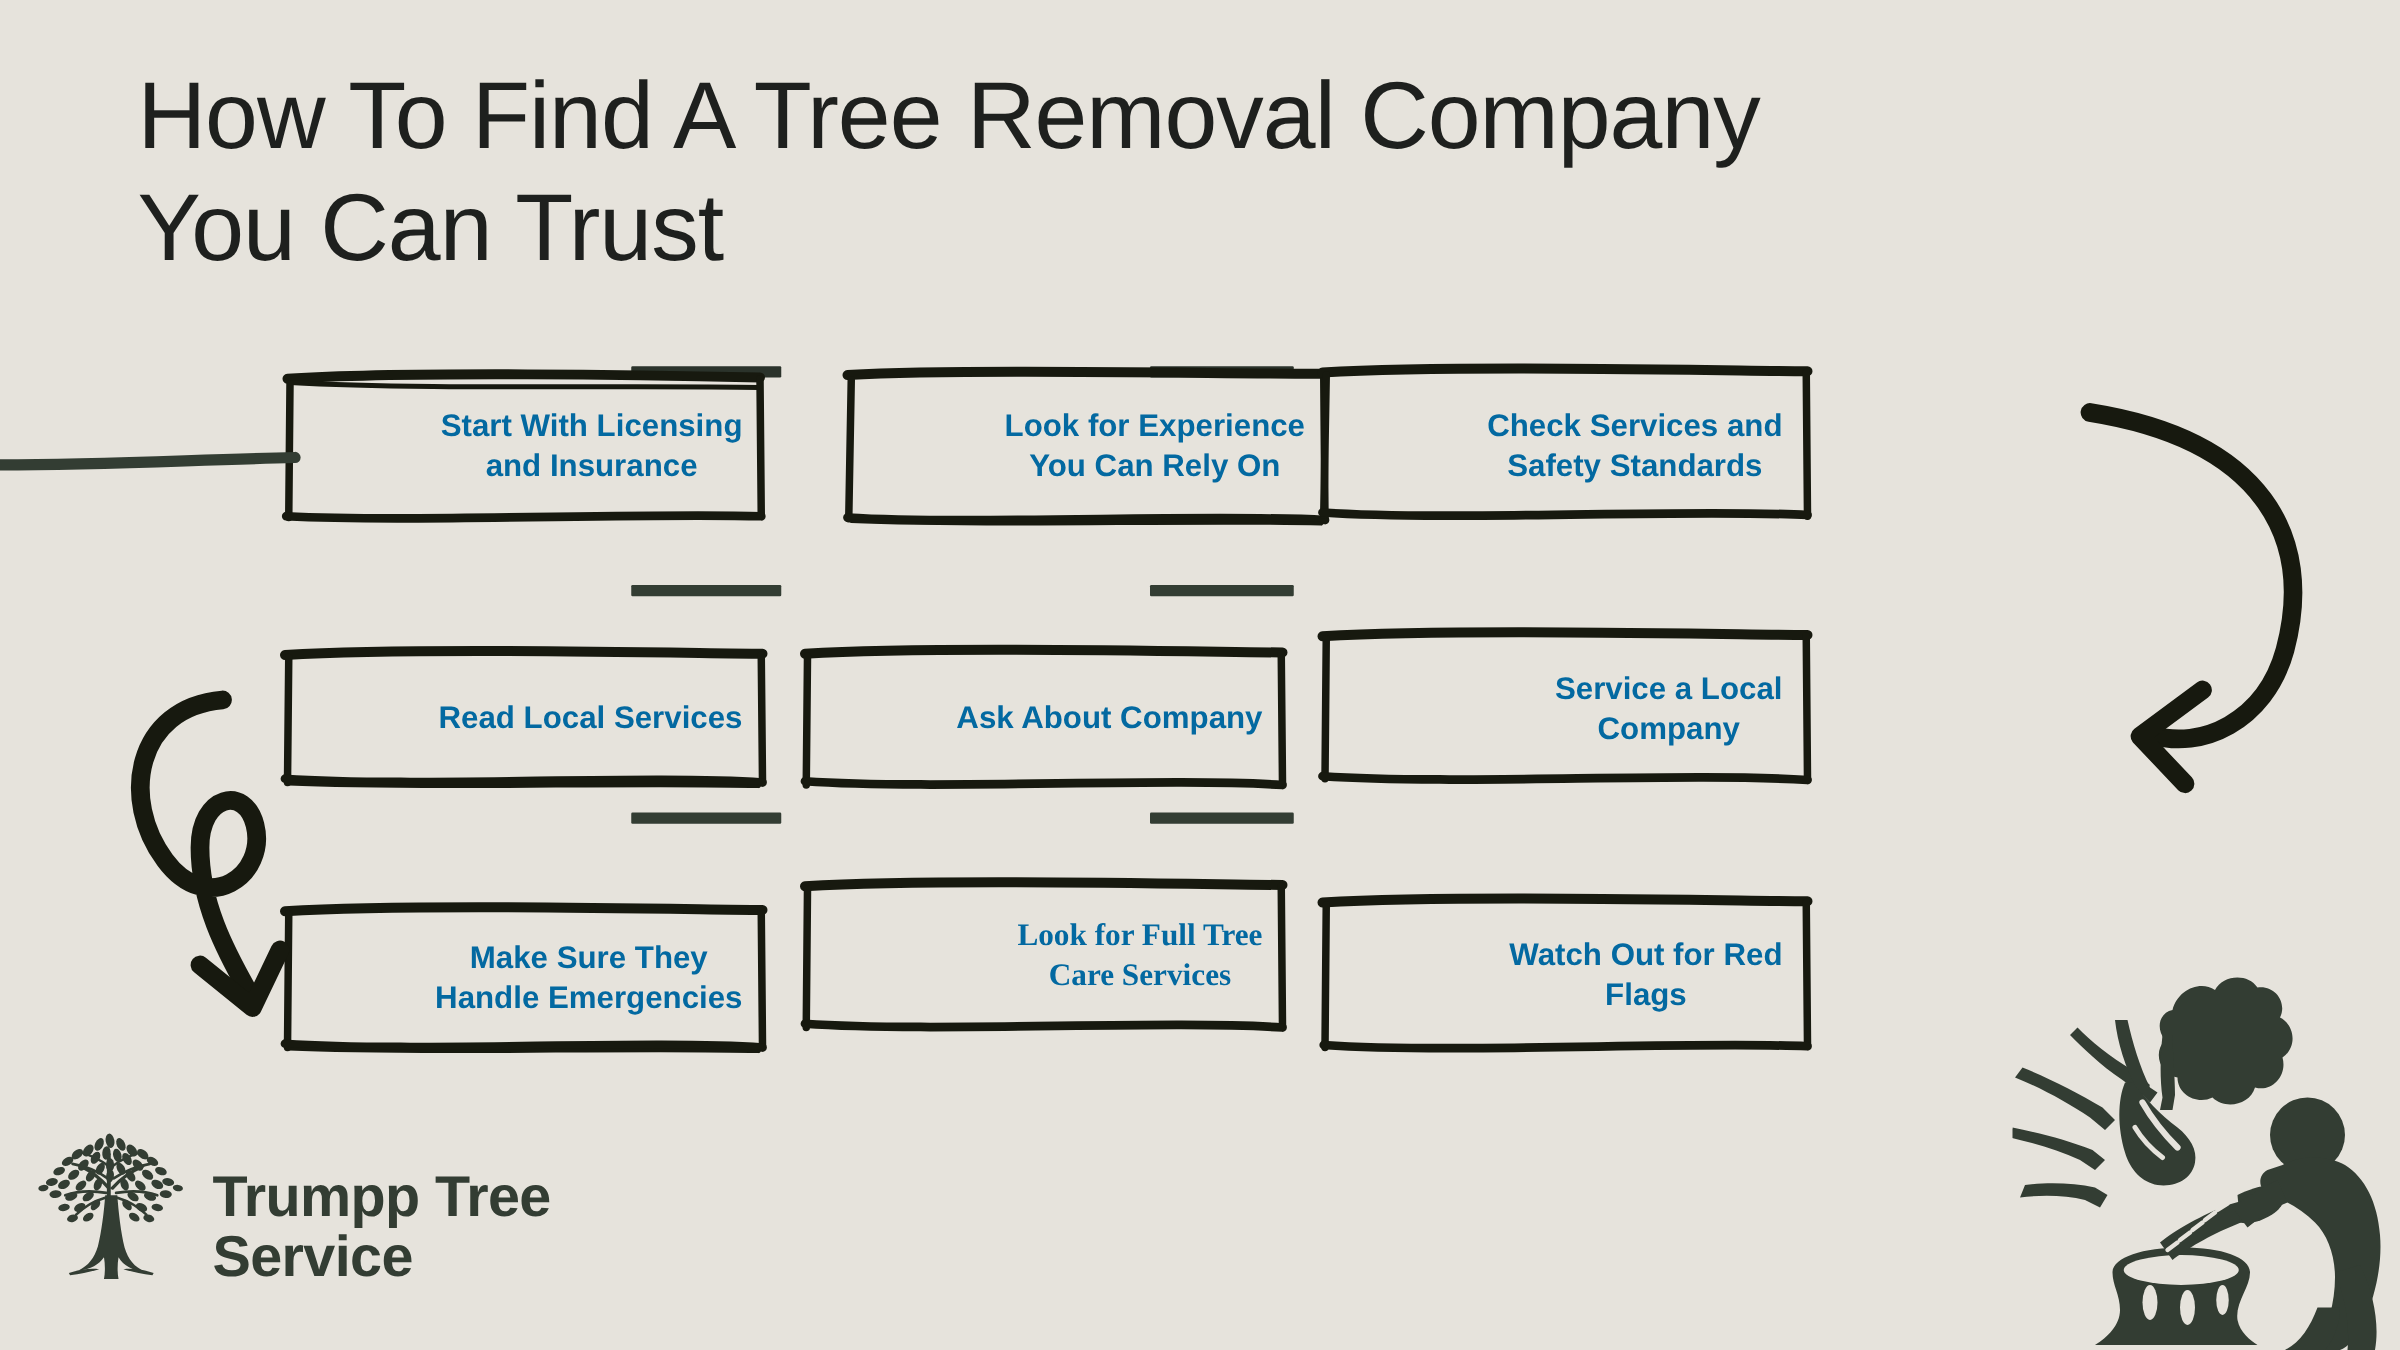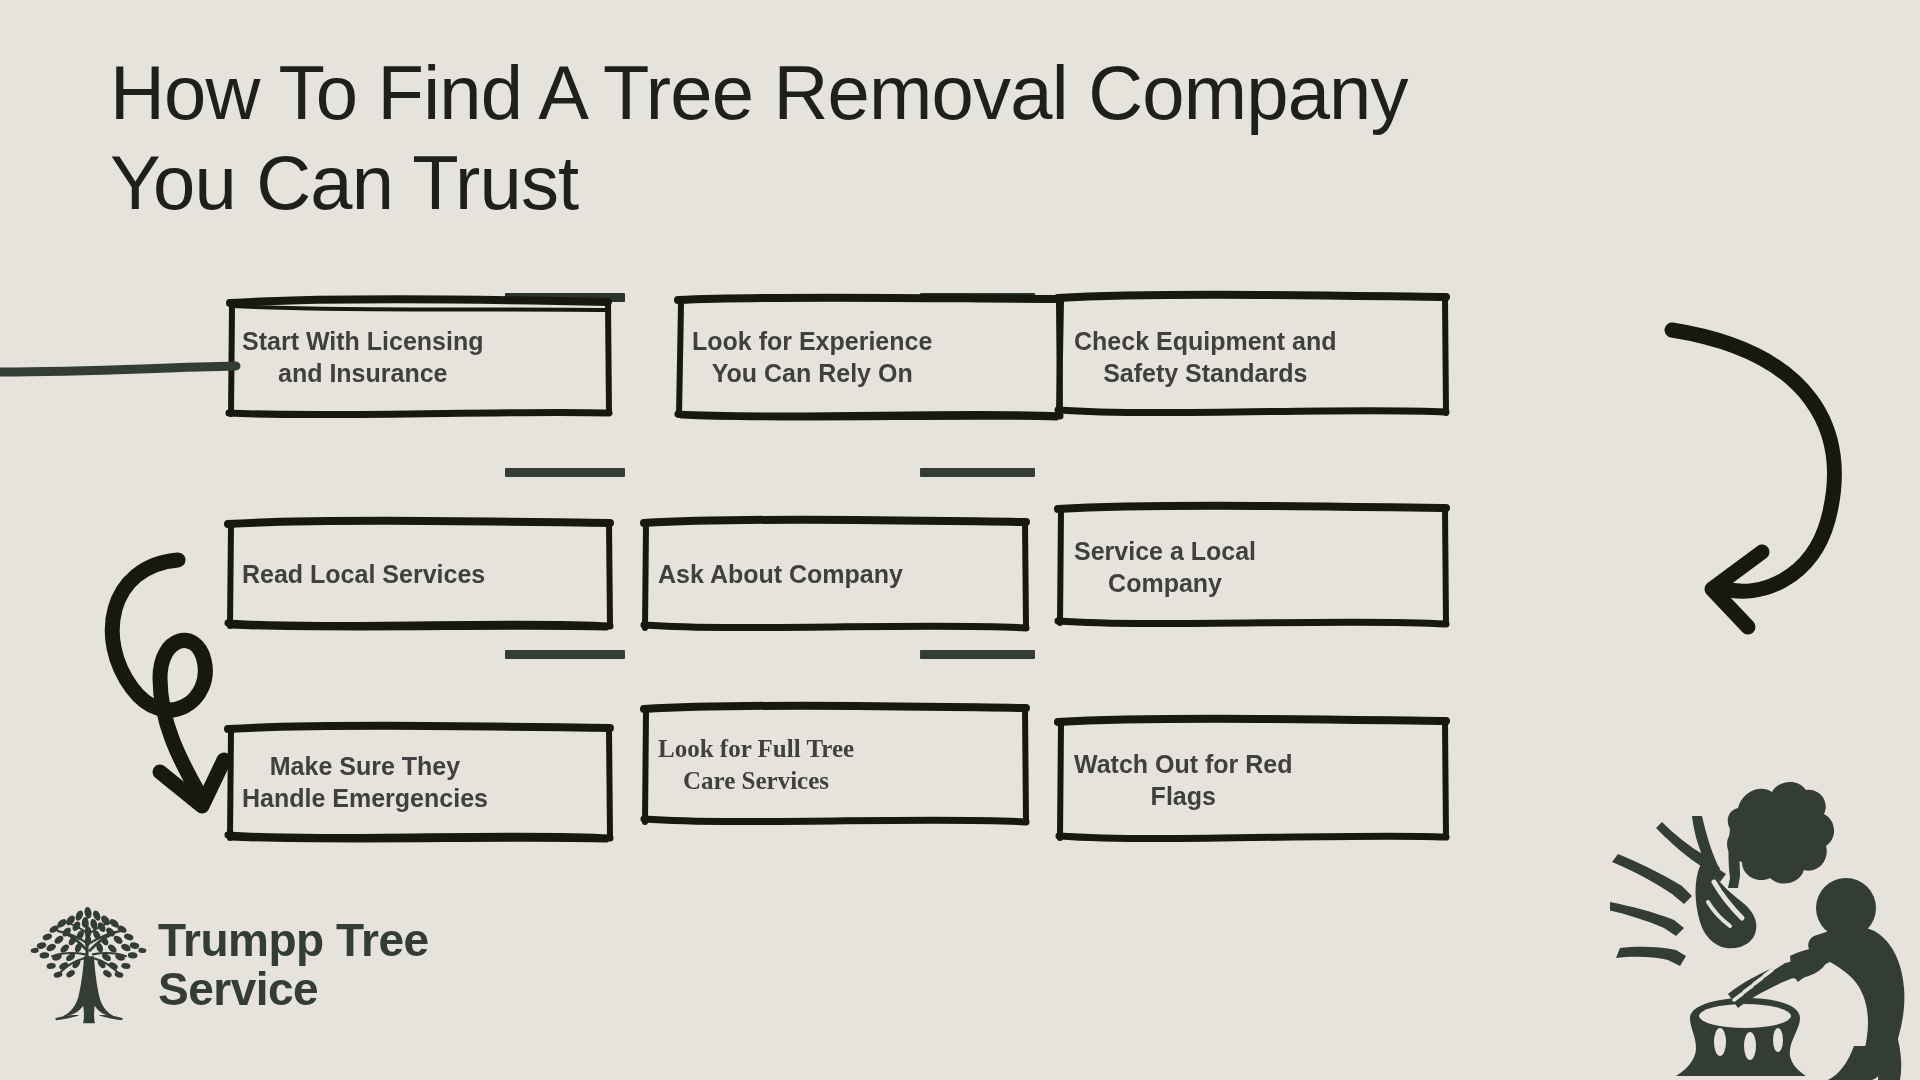--- a/index.html
+++ b/index.html
@@ -30,28 +30,28 @@
     color: #1e201e;
     white-space: pre-line;
   }
 
   
   .node {
     position: absolute;
     box-sizing: border-box;
     display: flex;
     align-items: center;
-    justify-content: flex-start;
+    justify-content: flex-end;
     text-align: center;
     padding: 6px 14px;
     font-family: "Liberation Sans", sans-serif;
     font-weight: 700;
     font-size: 25px;
     line-height: 1.28;
-    color: #404040;
+    color: #0369a1;
     background: transparent;
     z-index: 4;
   }
   .node .label { position: relative; z-index: 3; white-space: pre-line; }
   .node svg.frame {
     position: absolute;
     left: -10px;
     top: -10px;
     width: calc(100% + 20px);
     height: calc(100% + 20px);
@@ -79,22 +79,22 @@
     pointer-events: none;
     overflow: visible;
   }
 
   
   #logo {
     position: absolute;
     left: 26px;
     top: 900px;
     display: flex;
-    align-items: center;
-    gap: 6px;
+    align-items: flex-end;
+    gap: 18px;
     z-index: 6;
   }
   #logo .logo-mark { width: 126px; height: 130px; flex: none; }
   #logo .logo-text {
     font-family: "Liberation Sans", sans-serif;
     font-weight: 700;
     font-size: 46px;
     line-height: 1.06;
     color: #333d33;
     white-space: pre-line;
@@ -163,21 +163,21 @@
 You Can Rely On</span>
   </div>
 
   <div class="node" style="left:1068px; top:304px; width:380px; height:122px; margin-left:-8px; margin-top:-8px;">
     <svg class="frame" viewBox="0 0 400 142" preserveAspectRatio="none">
       <path d="M8,12 C110,6 300,10 396,11" fill="none" stroke="#17190f" stroke-width="8" stroke-linecap="round"></path>
       <path d="M11,14 L9,126" fill="none" stroke="#17190f" stroke-width="6" stroke-linecap="round"></path>
       <path d="M395,12 L396,127" fill="none" stroke="#17190f" stroke-width="6" stroke-linecap="round"></path>
       <path d="M8,124 C110,131 300,121 396,126" fill="none" stroke="#17190f" stroke-width="7" stroke-linecap="round"></path>
     </svg>
-    <span class="label">Check Equipment and
+    <span class="label">Check Services and
 Safety Standards</span>
   </div>
 
   <div class="node" style="left:236px; top:528px; width:380px; height:108px; margin-left:-8px; margin-top:-8px;">
     <svg class="frame" viewBox="0 0 400 128" preserveAspectRatio="none">
       <path d="M10,14 C110,8 300,12 392,13" fill="none" stroke="#17190f" stroke-width="8" stroke-linecap="round"></path>
       <path d="M13,16 L12,116" fill="none" stroke="#17190f" stroke-width="6" stroke-linecap="round"></path>
       <path d="M391,14 L392,115" fill="none" stroke="#17190f" stroke-width="6" stroke-linecap="round"></path>
       <path d="M10,113 C110,120 300,110 392,116" fill="none" stroke="#17190f" stroke-width="7" stroke-linecap="round"></path>
       <path d="M13,117 C120,122 290,116 389,119" fill="none" stroke="#17190f" stroke-width="3" stroke-linecap="round"></path>

